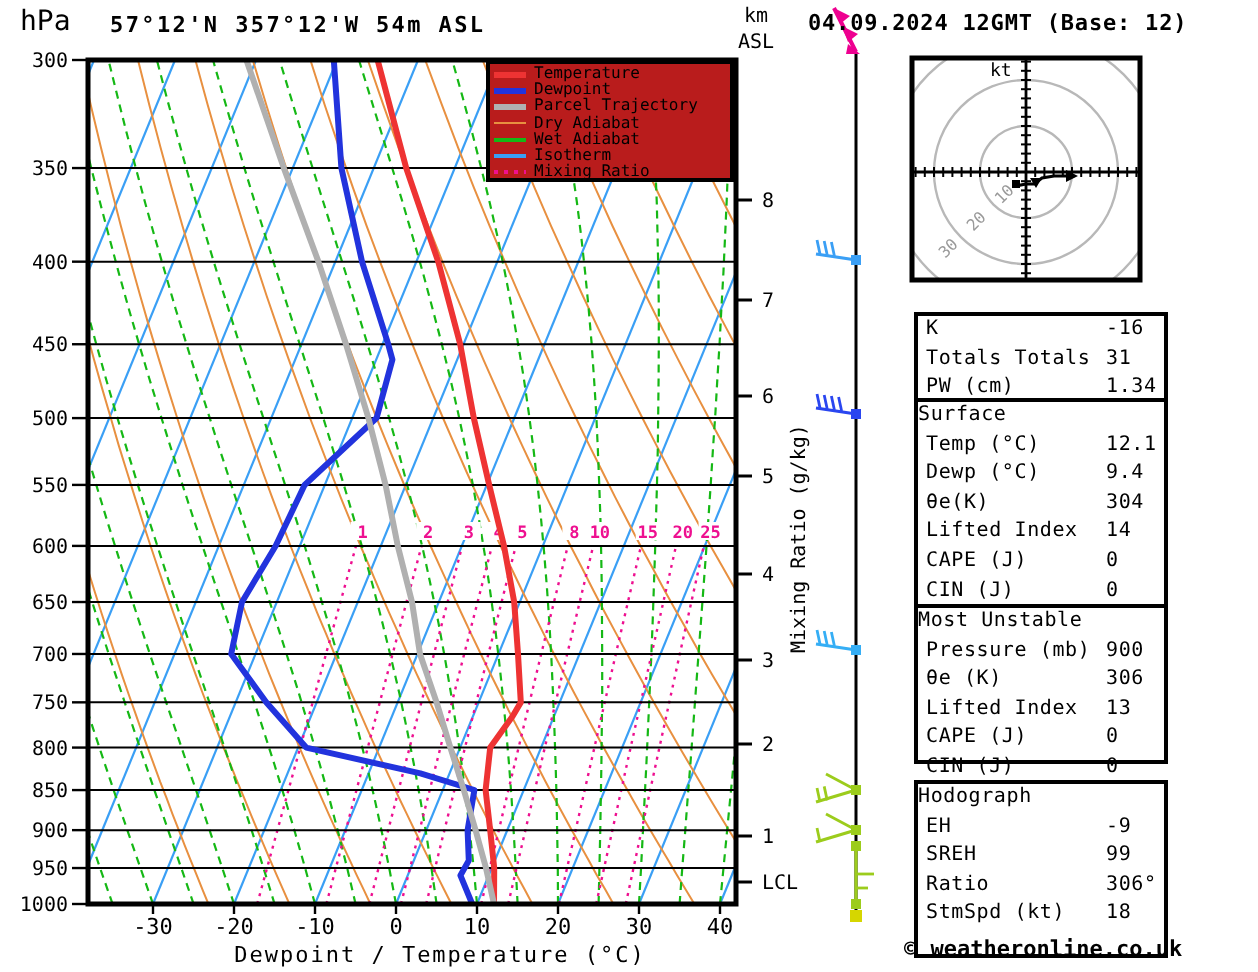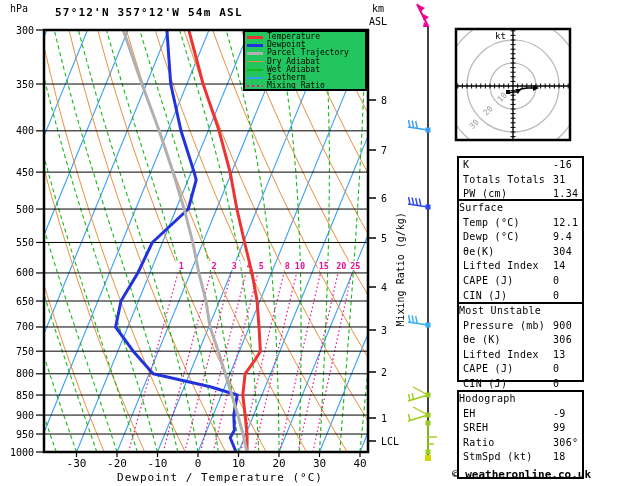--- a/index.html
+++ b/index.html
@@ -2,21 +2,21 @@
 <html><head>
 <meta charset="utf-8">
 <style>
   html,body{margin:0;padding:0;background:#fff;}
   #page{position:relative;width:629px;height:486px;background:#fff;overflow:hidden;
         font-family:"DejaVu Sans Mono",monospace;color:#000;}
   .abs{position:absolute;white-space:nowrap;}
   .bold{font-weight:bold;}
   #gfx{position:absolute;left:0;top:0;}
   
-  #legend{position:absolute;left:243px;top:30px;width:124px;height:61px;background:#22c55e;
+  #legend{position:absolute;left:243px;top:30px;width:124px;height:61px;background:#b91c1c;
           border:2px solid #000;box-sizing:border-box;padding:1px 0 0 2px;}
   .lrow{display:flex;align-items:center;height:8.2px;font-size:8px;line-height:8px;}
   .lswatch{width:16px;margin-right:4px;flex:0 0 16px;}
   
   .tbox{position:absolute;left:457px;width:127px;border:2px solid #000;box-sizing:border-box;
         background:#fff;font-size:10px;letter-spacing:0.3px;}
   .trow{position:relative;height:14.6px;line-height:14.6px;padding-left:4px;}
   .trow .val{position:absolute;left:94px;top:0;}
   .ttitle{text-align:left;height:14.6px;line-height:14.6px;}
   #mixlabel{transform:rotate(-90deg);transform-origin:center;}
@@ -328,24 +328,25 @@
           <text x="476" y="126" font-size="8" fill="#999" text-anchor="middle" transform="rotate(-45 476 126)" font-family="DejaVu Sans Mono,monospace">30</text>
           <polyline points="508.0,93.0 513.0,92.0 517.0,92.0 521.0,89.0 527.0,88.0 533.0,88.0" fill="none" stroke="#000" stroke-width="1.6"></polyline>
           <polygon points="533,85 539,88 533,91" fill="#000"></polygon>
           <polygon points="515,89 521,89 518,94" fill="#000"></polygon>
           <rect x="506" y="90" width="4" height="4" fill="#000"></rect>
         </g>
         <rect x="456" y="29" width="114" height="111" fill="none" stroke="#000" stroke-width="2.5"></rect>
       </g>
     </svg>
 
-<div class="abs" style="left:10px;top:3px;font-size:10px;">hPa</div>
+<div class="abs" style="left:10px;top:3px;font-size:14px;">hPa</div>
 <div class="abs bold" style="left:55px;top:6px;font-size:11px;letter-spacing:1.2px;">57°12'N 357°12'W 54m ASL</div>
 <div class="abs" style="left:372px;top:3px;font-size:10px;">km</div>
 <div class="abs" style="left:369px;top:16px;font-size:10px;">ASL</div>
+<div class="abs bold" style="left:404px;top:5px;font-size:11px;letter-spacing:0.4px;">04.09.2024 12GMT (Base: 12)</div>
 
 <div id="legend">
       <div class="lrow">
         <span class="lswatch" style="height: 3px; background: rgb(238, 51, 51);"></span>
         <span>Temperature</span>
       </div>
       <div class="lrow">
         <span class="lswatch" style="height: 3px; background: rgb(34, 51, 221);"></span>
         <span>Dewpoint</span>
       </div>

